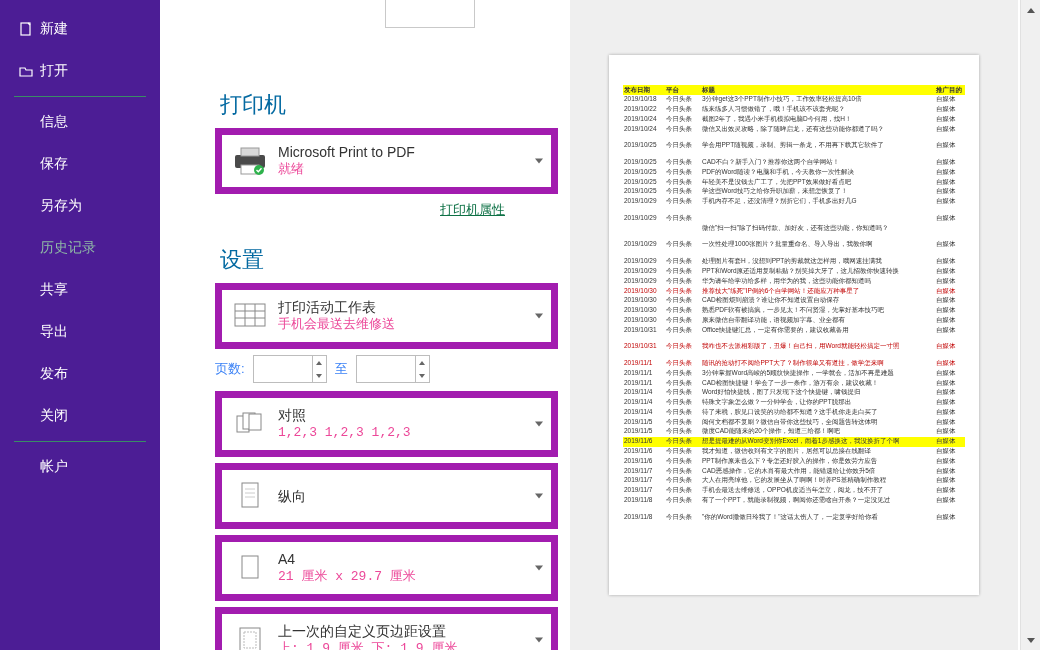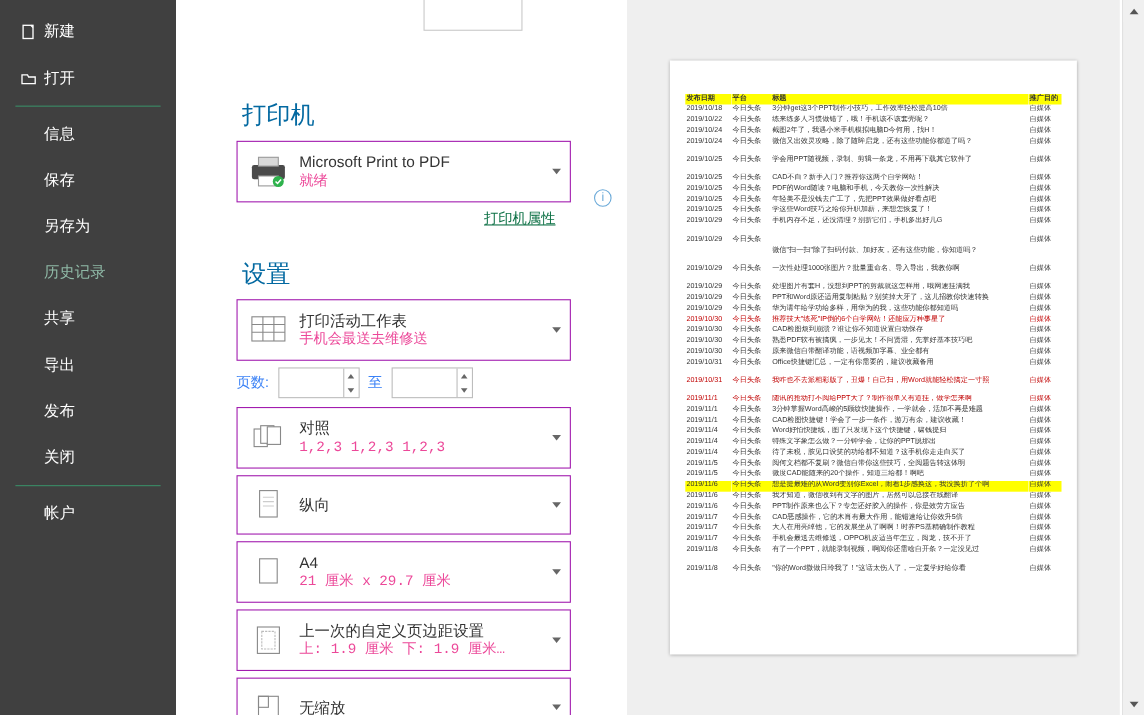--- a/index.html
+++ b/index.html
@@ -1,39 +1,39 @@
 <!DOCTYPE html>
 <html><head>
 <meta charset="utf-8">
 <style>
 * { margin: 0; padding: 0; box-sizing: border-box; font-family: "Microsoft YaHei", sans-serif; }
 body { width: 1040px; height: 650px; overflow: hidden; display: flex; background: #fff; }
 
 
-.sidebar { width: 160px; height: 100%; background: #404040; color: #fff; display: flex; flex-direction: column; padding-top: 8px; }
+.sidebar { width: 160px; height: 100%; background: #4c1d95; color: #fff; display: flex; flex-direction: column; padding-top: 8px; }
 .sidebar-item { display: flex; align-items: center; height: 42px; padding-left: 18px; font-size: 14px; cursor: pointer; }
 .sidebar-item.selected { background: #075b37; }
 .sidebar-item.disabled { color: #8fb9a6; }
 .sidebar-item .sicon { width: 22px; display: inline-flex; }
 .sidebar-divider { height: 1px; background: #3a8c66; margin: 4px 14px 4px 14px; }
 
 
 .main { flex: 1; display: flex; flex-direction: column; background: #fff; position: relative; }
 
 
 .print-big { position: absolute; left: 225px; top: -22px; width: 90px; height: 50px; border: 1px solid #c9c9c9; display: flex; align-items: flex-start; justify-content: center; font-size: 13px; padding-top: 5px; color: #444; background: #fff; }
 
 
 .settings-col { position: absolute; left: 55px; top: 80px; width: 300px; }
 
 .section-title { font-size: 22px; color: #0369a1; margin: 10px 0 8px 5px; font-weight: 400; }
 
 .info-icon { position: absolute; left: 325px; top: 92px; width: 16px; height: 16px; border: 1px solid #6aa9d8; border-radius: 50%; color: #6aa9d8; font-size: 11px; display: flex; align-items: center; justify-content: center; }
 
-.dropdown { width: 304px; min-height: 56px; border: 1px solid #a21caf; background: #fff; display: flex; align-items: center; padding: 6px 22px 6px 8px; position: relative; cursor: pointer; margin-bottom: 6px; }
+.dropdown { width: 343px; min-height: 56px; border: 7px solid #a21caf; background: #fff; display: flex; align-items: center; padding: 6px 22px 6px 8px; position: relative; cursor: pointer; margin-bottom: 6px; }
 .dropdown .dicon { width: 40px; height: 40px; display: flex; align-items: center; justify-content: center; margin-right: 8px; flex-shrink: 0; }
 .dropdown .dtexts { display: flex; flex-direction: column; line-height: 1.3; overflow: hidden; }
 .dropdown .dtitle { font-size: 14px; color: #333; white-space: nowrap; overflow: hidden; text-overflow: ellipsis; }
 .dropdown .dsub { font-size: 13px; color: #ec4899; white-space: nowrap; overflow: hidden; text-overflow: ellipsis; font-family: Liberation Mono, monospace; }
 .dropdown .caret { position: absolute; right: 8px; top: 50%; transform: translateY(-50%); width: 0; height: 0; border-left: 4px solid transparent; border-right: 4px solid transparent; border-top: 5px solid #666; }
 .dropdown.short { min-height: 48px; }
 .dropdown.single .dtexts { justify-content: center; }
 
 .link-right { text-align: right; width: 290px; margin-bottom: 26px; }
 .link-right a { color: #0e7146; font-size: 13px; text-decoration: underline; cursor: pointer; }

